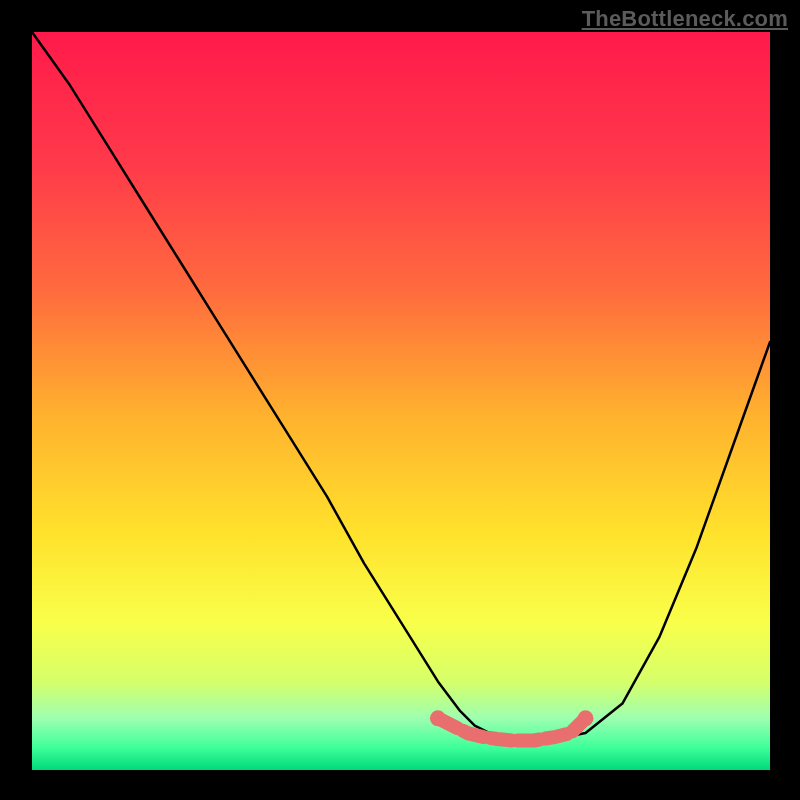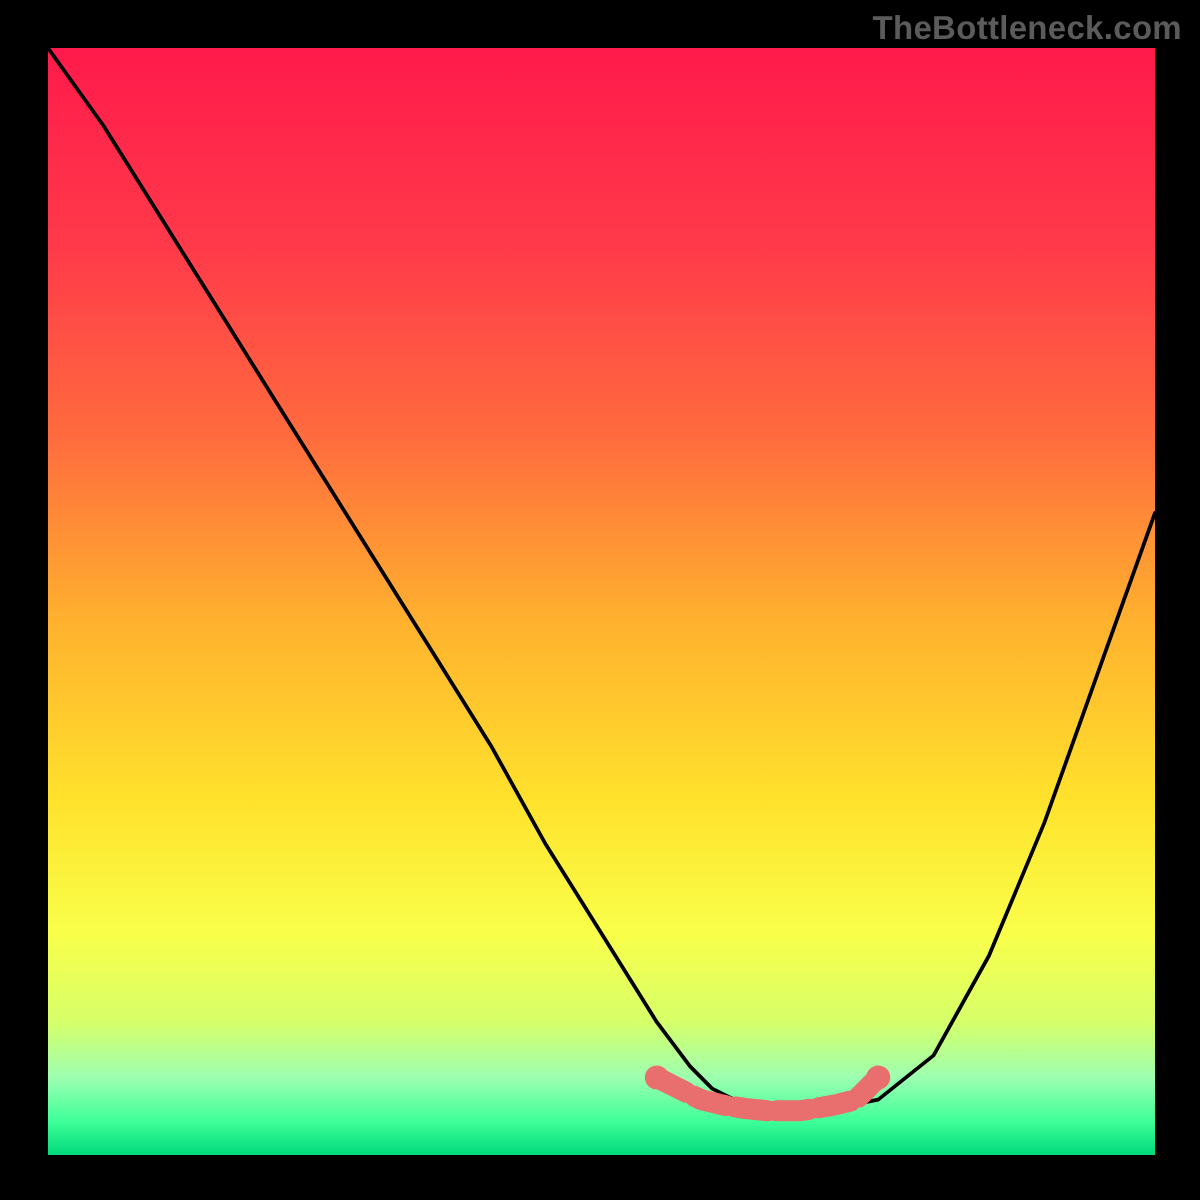--- a/index.html
+++ b/index.html
@@ -19,20 +19,21 @@
   }
   .watermark {
     position: absolute;
     top: 6px;
     right: 12px;
     color: #5b5b5b;
     font-size: 22px;
     font-weight: 600;
     letter-spacing: 0.2px;
     z-index: 5;
+    text-decoration: underline;
   }
   .plot-wrap {
     position: absolute;
     left: 32px;
     top: 32px;
     width: 738px;
     height: 738px;
   }
   svg {
     display: block;

